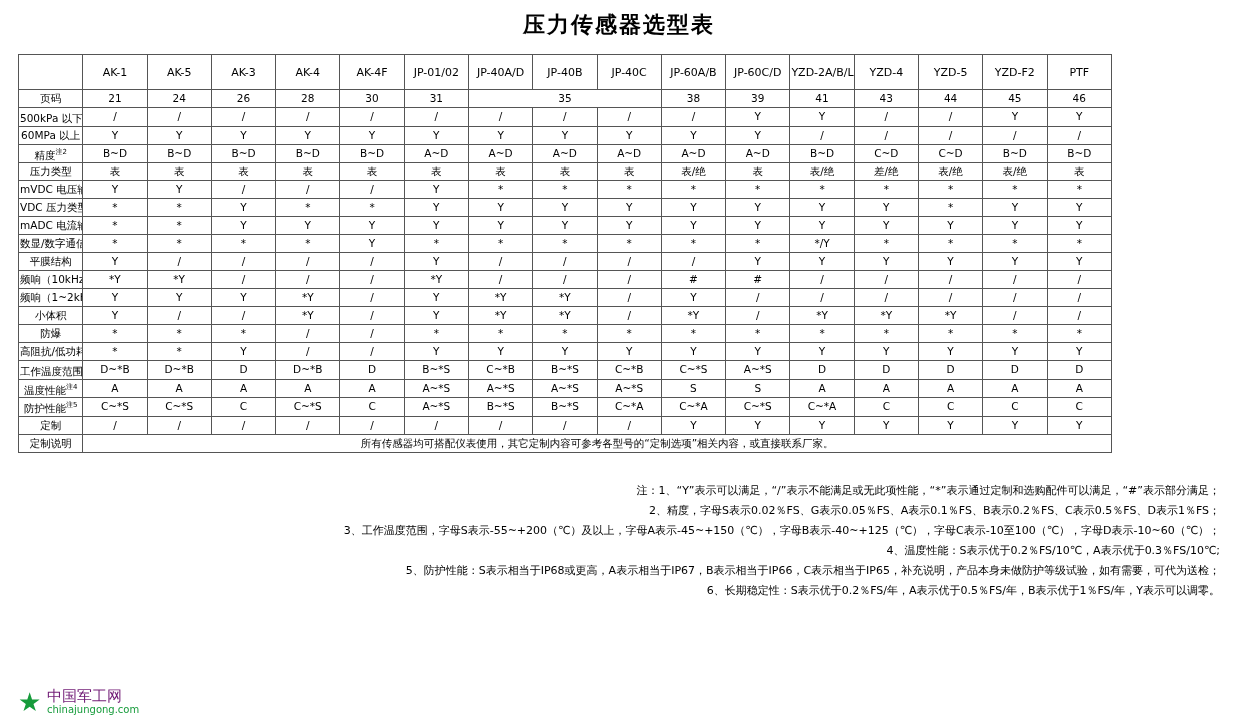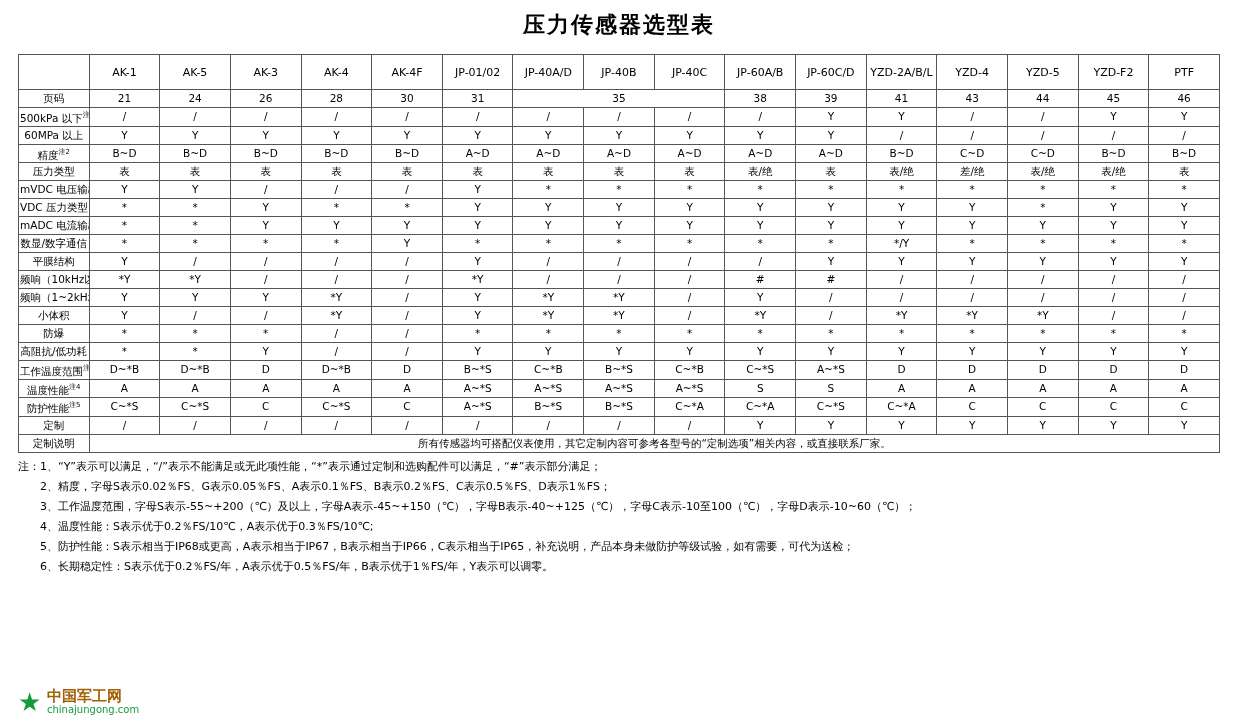--- a/index.html
+++ b/index.html
@@ -21,21 +21,21 @@
     font-weight: bold;
     letter-spacing: 2px;
     margin: 10px 0 14px 0;
     font-family: "DejaVu Serif", "Liberation Serif", serif;
   }
   .table-wrap {
     padding: 0 18px;
   }
   table.matrix {
     border-collapse: collapse;
-    width: 1202px;
+    width: 1094px;
     table-layout: fixed;
   }
   table.matrix td, table.matrix th {
     border: 1px solid #555555;
     font-size: 10.5px;
     font-weight: normal;
     text-align: center;
     vertical-align: middle;
     height: 17px;
     padding: 0 1px;
@@ -55,24 +55,25 @@
   .sup {
     font-size: 7px;
     vertical-align: super;
   }
   td.note-row {
     text-align: center;
     font-size: 10.5px;
     padding: 0 4px;
   }
   .notes {
-    margin: 4px 0 0 0;
+    margin: 28px 0 0 0;
     padding: 0 18px;
     font-size: 11px;
     line-height: 20px;
+    text-align: right;
   }
   .notes div {
     white-space: nowrap;
   }
   .watermark {
     position: absolute;
     left: 18px;
     bottom: 4px;
     display: flex;
     align-items: center;
@@ -80,23 +81,23 @@
   }
   .wm-star {
     width: 26px;
     height: 26px;
     color: #169b3b;
     font-size: 26px;
     line-height: 26px;
     margin-right: 3px;
   }
   .wm-text-top {
-    color: #a16207;
+    color: #701a75;
     font-size: 15px;
-    font-weight: bold;
+    font-weight: normal;
     line-height: 16px;
     font-family: "DejaVu Sans", "Liberation Sans", sans-serif;
   }
   .wm-text-bottom {
     color: #169b3b;
     font-size: 10px;
     line-height: 12px;
   }
 </style>
 </head>

